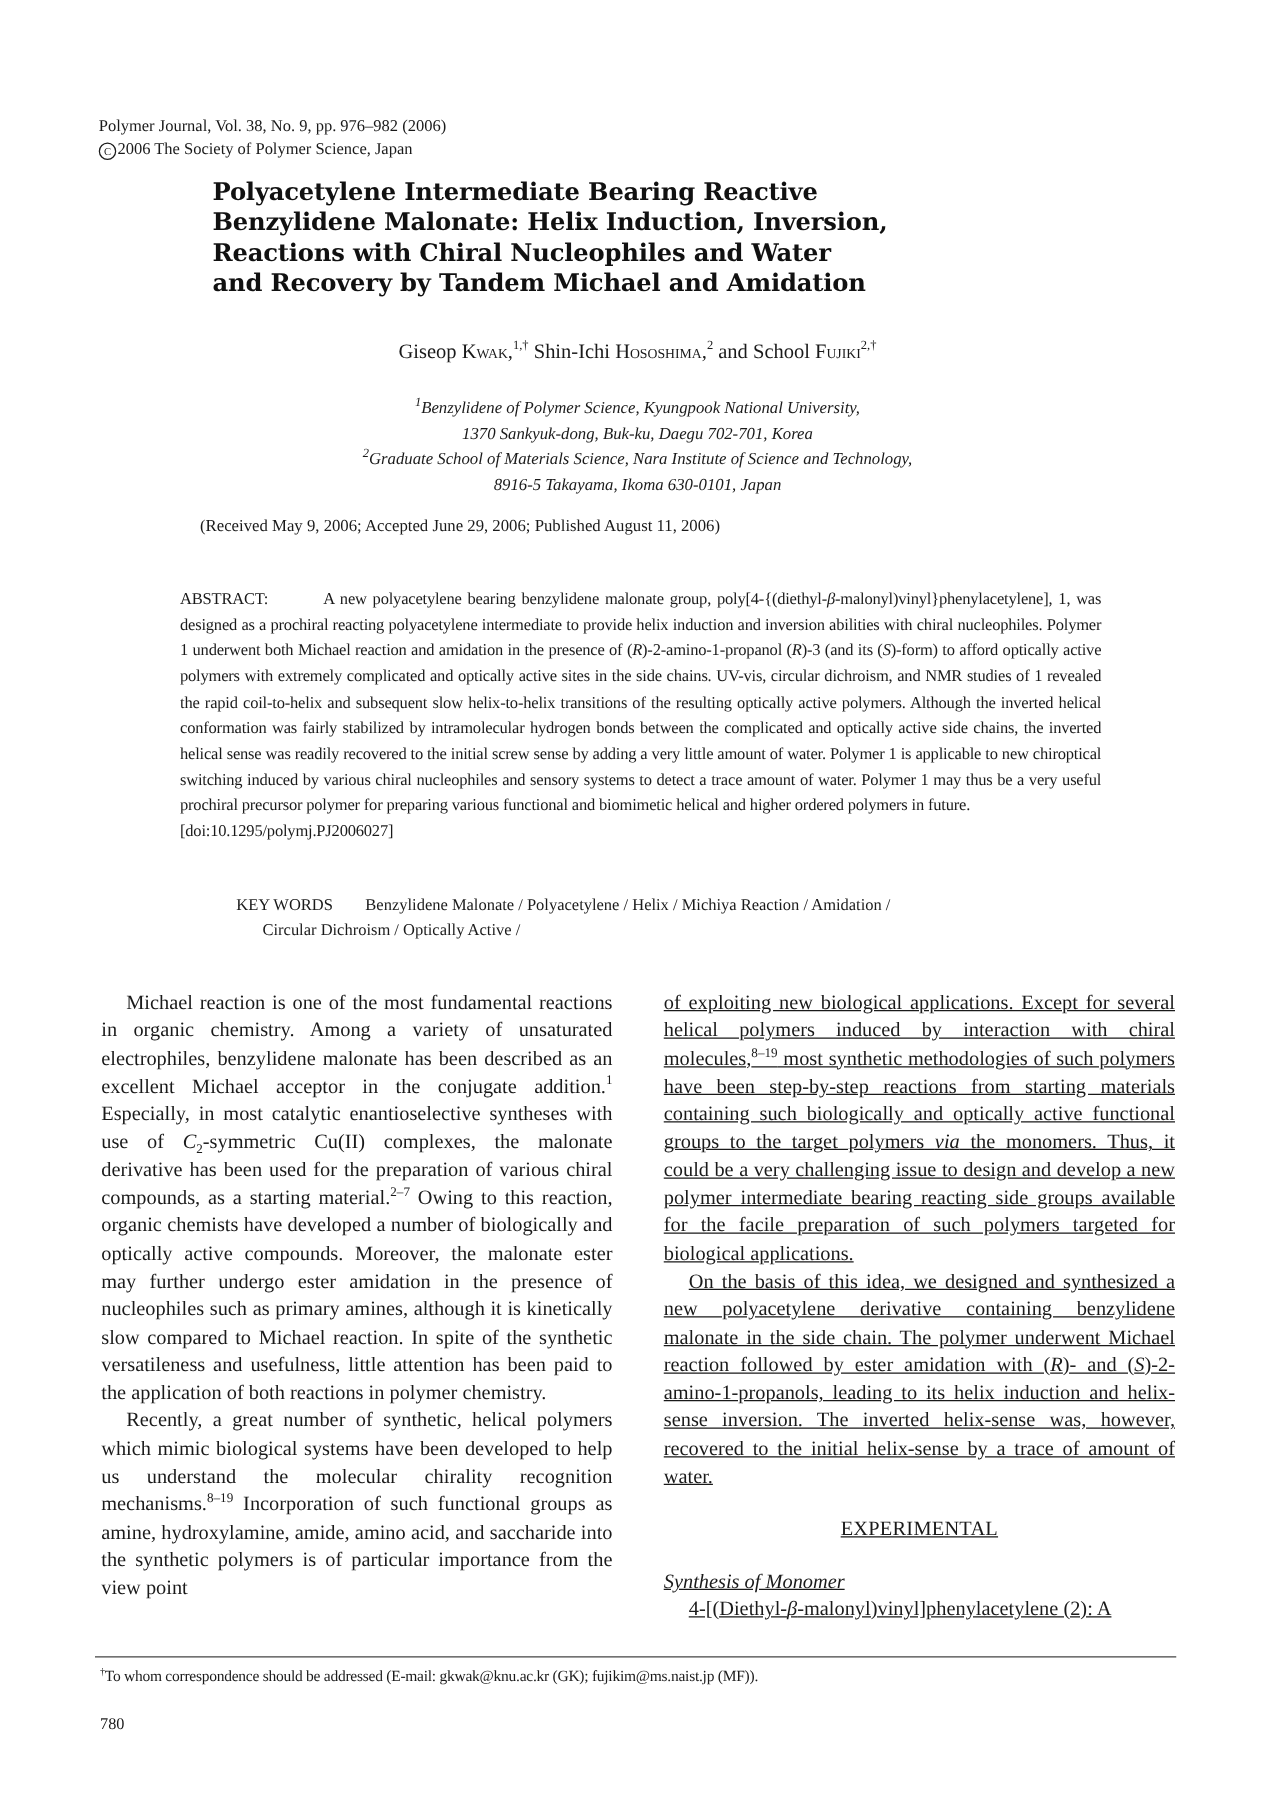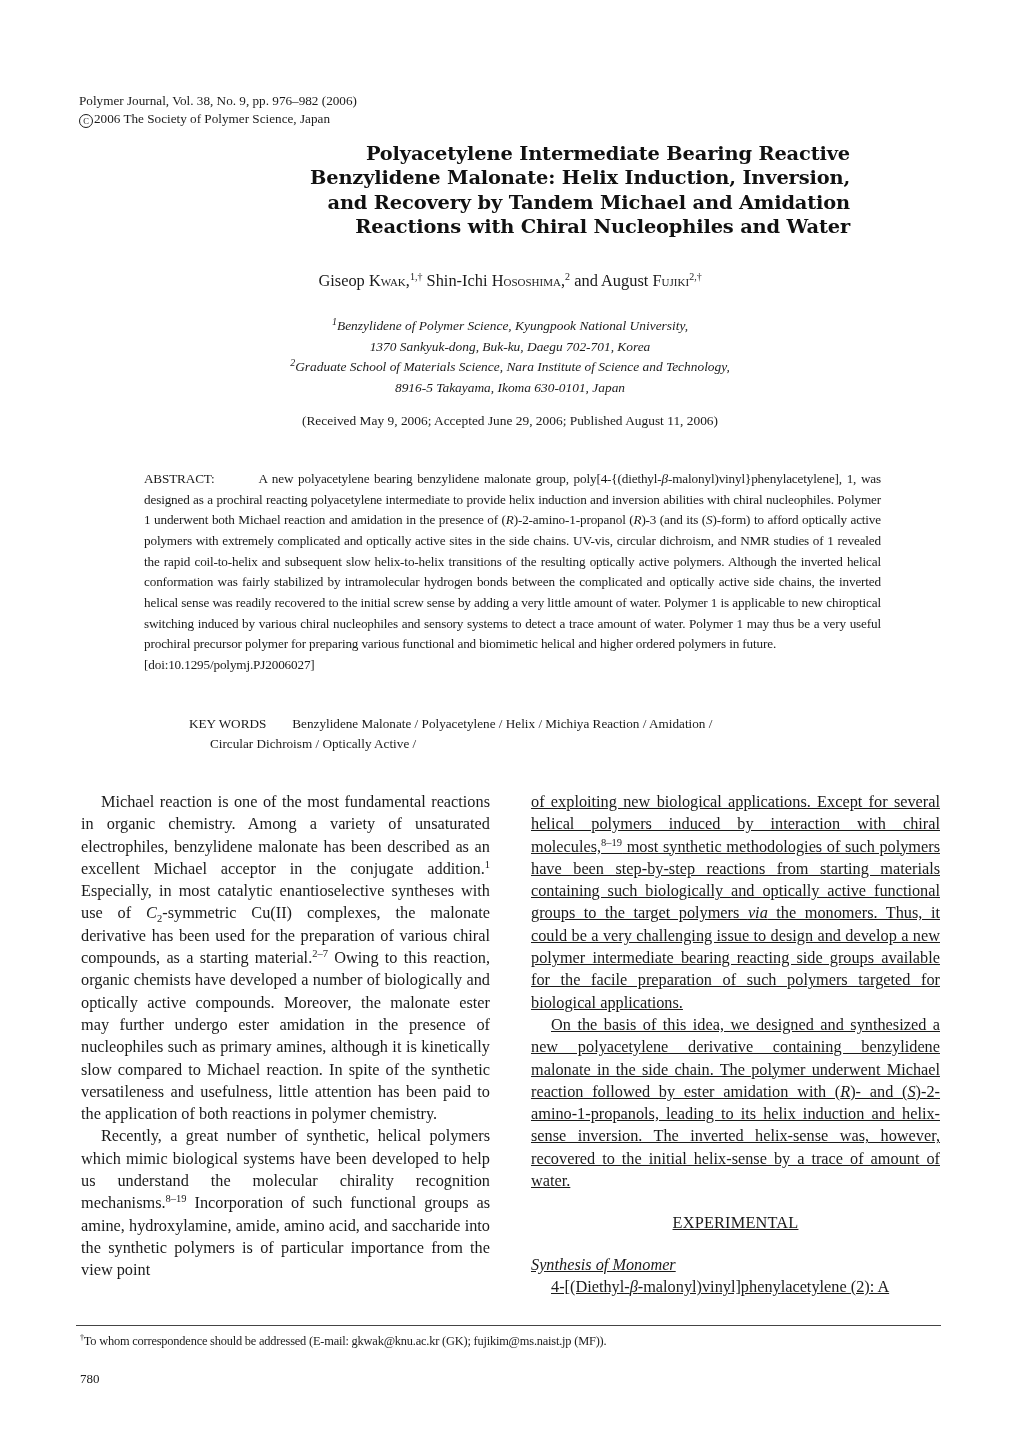--- a/index.html
+++ b/index.html
@@ -32,21 +32,21 @@
       line-height: 12px;
       text-align: center;
       vertical-align: -1px;
       margin-right: 1px;
     }
     .title {
       position: absolute;
       left: 170px;
       width: 680px;
       top: 142px;
-      text-align: right;
+      text-align: left;
       font-family: "DejaVu Serif", serif;
       font-weight: bold;
       font-size: 19.4px;
       line-height: 24.3px;
       letter-spacing: -0.15px;
       color: #111;
     }
     .authors {
       position: absolute;
       left: 160px;
@@ -71,21 +71,21 @@
       text-align: center;
       font-style: italic;
       font-size: 13.4px;
       line-height: 20.6px;
     }
     .received {
       position: absolute;
       left: 160px;
       width: 700px;
       top: 412px;
-      text-align: center;
+      text-align: left;
       font-size: 13.4px;
       line-height: 18px;
     }
     .abstract {
       position: absolute;
       left: 144px;
       width: 737px;
       top: 469px;
       font-size: 13.2px;
       line-height: 20.65px;
@@ -171,26 +171,26 @@
 <body>
 
 <div class="journal-header">
   <div>Polymer Journal, Vol. 38, No. 9, pp. 976–982 (2006)</div>
   <div><span class="copy-sym">C</span><span>2006 The Society of Polymer Science, Japan</span></div>
 </div>
 
 <div class="title">
   <div>Polyacetylene Intermediate Bearing Reactive</div>
   <div>Benzylidene Malonate: Helix Induction, Inversion,</div>
+  <div>Reactions with Chiral Nucleophiles and Water</div>
   <div>and Recovery by Tandem Michael and Amidation</div>
-  <div>Reactions with Chiral Nucleophiles and Water</div>
 </div>
 
 <div class="authors">
-  <span><span>Giseop</span> <span class="sc">Kwak</span>,<sup>1,†</sup></span><span> </span><span><span>Shin-Ichi</span> <span class="sc">Hososhima</span>,<sup>2</sup></span><span style="white-space:pre"> and </span><span><span>August</span> <span class="sc">Fujiki</span><sup>2,†</sup></span>
+  <span><span>Giseop</span> <span class="sc">Kwak</span>,<sup>1,†</sup></span><span> </span><span><span>Shin-Ichi</span> <span class="sc">Hososhima</span>,<sup>2</sup></span><span style="white-space:pre"> and </span><span><span>School</span> <span class="sc">Fujiki</span><sup>2,†</sup></span>
 </div>
 
 <div class="affil">
   <div><sup>1</sup><span>Benzylidene of Polymer Science, Kyungpook National University,</span></div>
   <div>1370 Sankyuk-dong, Buk-ku, Daegu 702-701, Korea</div>
   <div><sup>2</sup><span>Graduate School of Materials Science, Nara Institute of Science and Technology,</span></div>
   <div>8916-5 Takayama, Ikoma 630-0101, Japan</div>
 </div>
 
 <div class="received">(Received May 9, 2006; Accepted June 29, 2006; Published August 11, 2006)</div>

